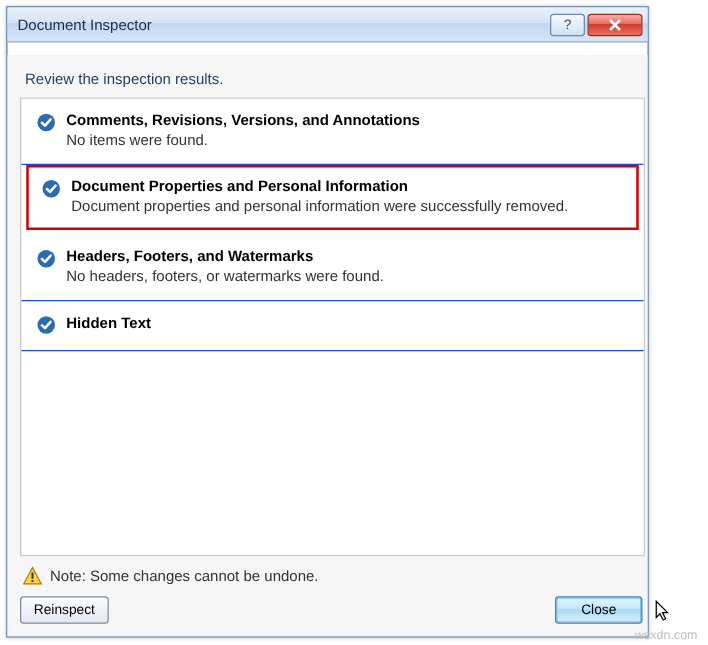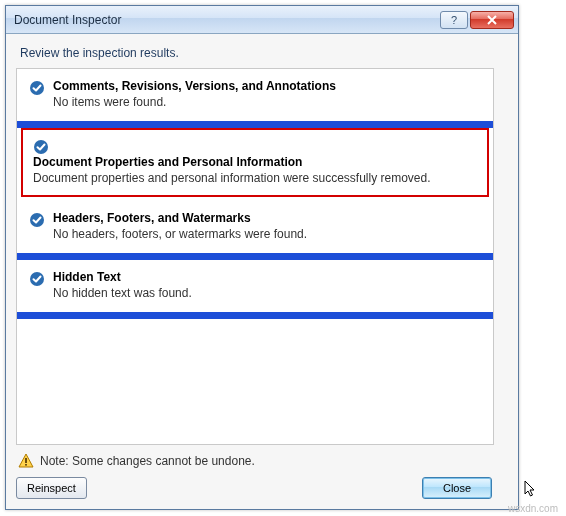--- a/index.html
+++ b/index.html
@@ -53,44 +53,44 @@
       border-color: #a32a1d;
       color: #fff;
       font-weight: bold;
       width: 44px;
     }
     .body {
       flex: 1;
       display: flex;
       flex-direction: column;
       background: #f6f6f6;
-      padding: 10px 24px 8px 10px;
+      padding: 10px 2px 8px 10px;
+      margin-top: 10px;
     }
     .intro {
       color: #1f3a5f;
       font-size: 12px;
       margin: 2px 0 8px 4px;
     }
     .panel {
       flex: 1;
       background: #fff;
       border: 1px solid #c9c9c9;
       overflow-y: auto;
     }
     .item {
       display: flex;
       align-items: flex-start;
       padding: 10px 12px 12px 12px;
-      border-bottom: 7px solid #1d4ed8;
+      border-bottom: 1px solid #1d4ed8;
     }
     .item.highlight {
       border: 2px solid #d30000;
       padding: 8px 10px 10px 10px;
       margin: 0 4px 4px 4px;
-      flex-direction: column;
     }
     .check-icon {
       width: 16px;
       height: 16px;
       flex: 0 0 16px;
       margin-top: 1px;
       margin-right: 8px;
     }
     .item-text { flex: 1; }
     .item-title {
@@ -207,21 +207,20 @@
         </div>
       </div>
 
       <div class="item">
         <svg class="check-icon" viewBox="0 0 16 16">
             <circle cx="8" cy="8" r="7" fill="#2b6cb0"></circle>
             <path d="M4.5 8.2 L7 10.5 L11.5 5.5" stroke="#fff" stroke-width="2" fill="none" stroke-linecap="round" stroke-linejoin="round"></path>
           </svg>
         <div class="item-text">
           <div class="item-title">Hidden Text</div>
-          <div class="item-desc">No hidden text was found.</div>
         </div>
       </div>
 
     </div>
 
     <div class="footer-note">
       <svg class="warn-icon" viewBox="0 0 16 16">
           <path d="M8 1 L15 14 L1 14 Z" fill="#ffd24a" stroke="#b07b00" stroke-width="1"></path>
           <rect x="7.2" y="5" width="1.6" height="5" fill="#4a3000"></rect>
           <rect x="7.2" y="11" width="1.6" height="1.6" fill="#4a3000"></rect>

